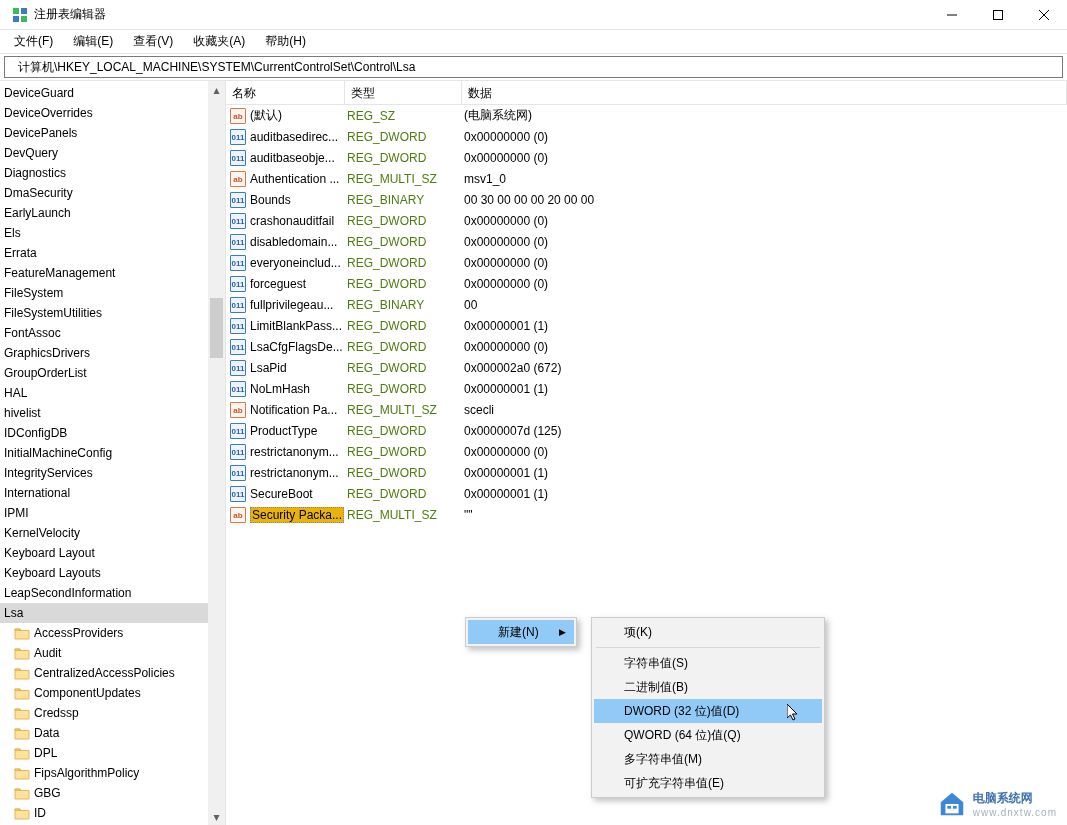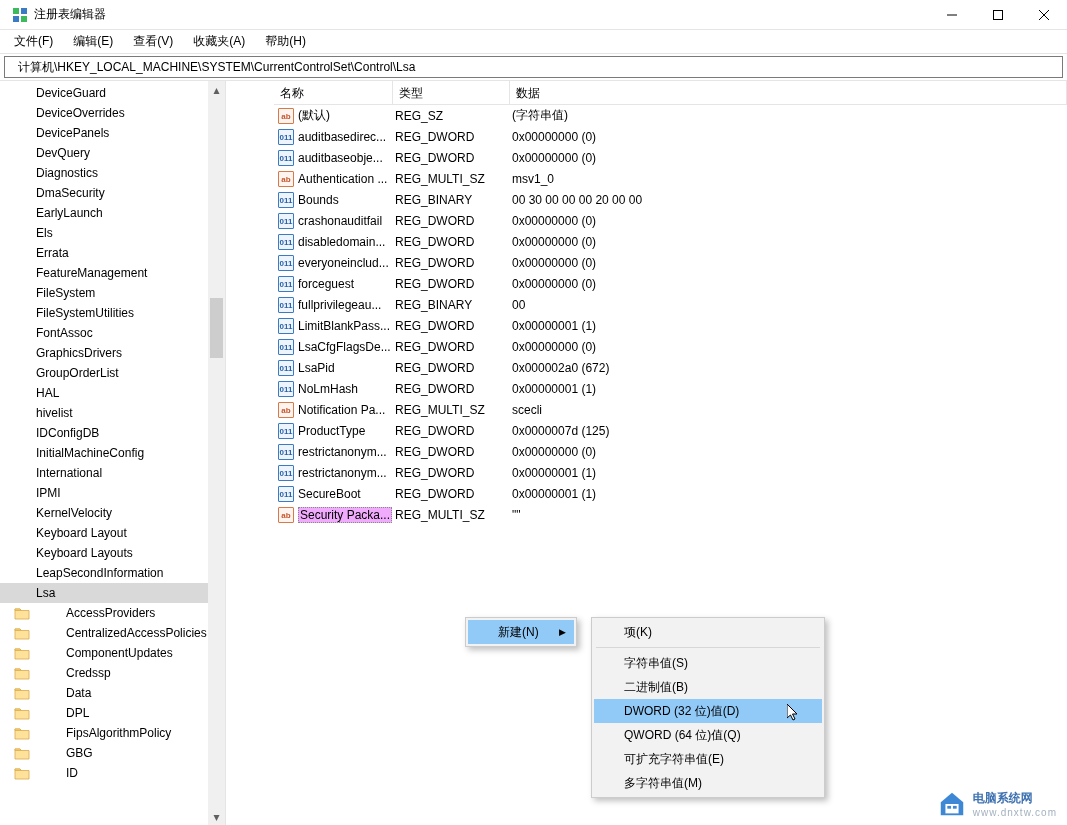--- a/index.html
+++ b/index.html
@@ -26,35 +26,35 @@
   
   .tree-pane { width: 226px; border-right: 1px solid #e5e5e5; overflow-y: auto; position: relative; }
   .tree-scroll { position:absolute; right:0; top:0; bottom:0; width:17px; background:#f0f0f0; display:flex; flex-direction:column; }
   .tree-scroll .arrow { height:17px; display:flex; align-items:center; justify-content:center; color:#606060; }
   .tree-scroll .thumb { margin:0 2px; background:#cdcdcd; height:60px; }
   .tree-list { padding: 2px 0 2px 0; }
   .tree-item { height: 20px; display: flex; align-items: center; padding-left: 4px; }
   .tree-item.lvl1 { padding-left: 4px; }
   .tree-item.lvl2 { padding-left: 14px; }
   .tree-item.selected { background: #d9d9d9; }
-  .tree-label { color: #000; margin-left: 32px; }
+  .tree-label { color: #000; }
   .folder-icon { width:16px; height:14px; margin-right:4px; display:inline-flex; }
   
   
-  .list-pane { flex: 1; display: flex; flex-direction: column; position:relative;margin-left:48px; }
+  .list-pane { flex: 1; display: flex; flex-direction: column; position:relative; }
   .list-header { display: flex; border-bottom: 1px solid #e5e5e5; height: 24px; }
   .list-header-cell { padding: 4px 6px; border-right: 1px solid #e5e5e5; color: #000; }
   .col-name { width: 119px; }
   .col-type { width: 117px; }
   .col-data { flex: 1; }
   .list-body { flex: 1; overflow: hidden; }
   .list-row { display: flex; height: 21px; align-items: center; }
-  .list-row.selected .cell-name-text { border: 1px dotted #888; background:#f0abfc; padding-left:1px; padding-right:1px; }
+  .list-row.selected .cell-name-text { border: 1px dotted #888; background:#eab308; padding-left:1px; padding-right:1px; }
   .cell-name { width: 119px; padding-left: 4px; display:flex; align-items:center; overflow:hidden; white-space:nowrap; }
-  .cell-type { width: 117px; padding-left: 2px; color:#000000; white-space:nowrap; }
+  .cell-type { width: 117px; padding-left: 2px; color:#4d7c0f; white-space:nowrap; }
   .cell-data { flex: 1; padding-left: 2px; color:#000; white-space:nowrap; }
   .val-icon { width:16px; height:16px; margin-right:4px; flex-shrink:0; display:inline-flex; align-items:center; justify-content:center; border:1px solid; border-radius:1px; font-size:8px; font-weight:bold; padding-top:1px; }
   .val-icon.str { border-color:#d67a49; color:#c8552d; background:#fdf4ef; }
   .val-icon.bin { border-color:#3b7bc4; color:#2a62a8; background:#eef4fb;text-align:right; }
   .cell-name-text { color:#000; overflow:hidden; text-overflow:ellipsis; white-space:nowrap; }
   
   
   .context-menu { position: absolute; background: #f2f2f2; border: 1px solid #ccc; box-shadow: 3px 3px 6px rgba(0,0,0,.25); z-index: 100; padding: 2px; }
   .ctx-item { height: 24px; display:flex; align-items:center; padding: 0 30px 0 30px; color:#000; position:relative; }
   .ctx-item.highlight { background:#91c9f7; }
@@ -168,20 +168,23 @@
         <div class="tree-item lvl1">
           <span class="tree-label">hivelist</span>
         </div>
         <div class="tree-item lvl1">
           <span class="tree-label">IDConfigDB</span>
         </div>
         <div class="tree-item lvl1">
           <span class="tree-label">InitialMachineConfig</span>
         </div>
         <div class="tree-item lvl1">
+          <span class="tree-label">IntegrityServices</span>
+        </div>
+        <div class="tree-item lvl1">
           <span class="tree-label">International</span>
         </div>
         <div class="tree-item lvl1">
           <span class="tree-label">IPMI</span>
         </div>
         <div class="tree-item lvl1">
           <span class="tree-label">KernelVelocity</span>
         </div>
         <div class="tree-item lvl1">
           <span class="tree-label">Keyboard Layout</span>
@@ -196,20 +199,29 @@
           <span class="tree-label">Lsa</span>
         </div>
         <div class="tree-item lvl2">
           <span class="folder-icon">
             <svg viewBox="0 0 16 14">
               <path d="M1 3 L6 3 L7.5 4.5 L15 4.5 L15 13 L1 13 Z" fill="#ffe29a" stroke="#d9a94d" stroke-width="0.8"></path>
               <path d="M1 3 L6 3 L7.5 4.5 L1 4.5 Z" fill="#ffd877" stroke="#d9a94d" stroke-width="0.8"></path>
             </svg>
           </span>
           <span class="tree-label">AccessProviders</span>
+        </div>
+        <div class="tree-item lvl2">
+          <span class="folder-icon">
+            <svg viewBox="0 0 16 14">
+              <path d="M1 3 L6 3 L7.5 4.5 L15 4.5 L15 13 L1 13 Z" fill="#ffe29a" stroke="#d9a94d" stroke-width="0.8"></path>
+              <path d="M1 3 L6 3 L7.5 4.5 L1 4.5 Z" fill="#ffd877" stroke="#d9a94d" stroke-width="0.8"></path>
+            </svg>
+          </span>
+          <span class="tree-label">Audit</span>
         </div>
         <div class="tree-item lvl2">
           <span class="folder-icon">
             <svg viewBox="0 0 16 14">
               <path d="M1 3 L6 3 L7.5 4.5 L15 4.5 L15 13 L1 13 Z" fill="#ffe29a" stroke="#d9a94d" stroke-width="0.8"></path>
               <path d="M1 3 L6 3 L7.5 4.5 L1 4.5 Z" fill="#ffd877" stroke="#d9a94d" stroke-width="0.8"></path>
             </svg>
           </span>
           <span class="tree-label">CentralizedAccessPolicies</span>
         </div>
@@ -290,21 +302,21 @@
       <div class="list-header-cell col-type">类型</div>
       <div class="list-header-cell col-data">数据</div>
     </div>
     <div class="list-body" id="list-body">
         <div class="list-row">
           <div class="cell-name">
             <span class="val-icon str">ab</span>
             <span class="cell-name-text">(默认)</span>
           </div>
           <div class="cell-type">REG_SZ</div>
-          <div class="cell-data">(字符串值)</div>
+          <div class="cell-data">(电脑系统网)</div>
         </div>
         <div class="list-row">
           <div class="cell-name">
             <span class="val-icon bin">011</span>
             <span class="cell-name-text">auditbasedirec...</span>
           </div>
           <div class="cell-type">REG_DWORD</div>
           <div class="cell-data">0x00000000 (0)</div>
         </div>
         <div class="list-row">
@@ -462,22 +474,22 @@
   </div>
 </div>
 
 <div class="context-menu menu2" id="submenu">
     <div class="ctx-item">项(K)</div>
     <div class="ctx-sep"></div>
     <div class="ctx-item">字符串值(S)</div>
     <div class="ctx-item">二进制值(B)</div>
     <div class="ctx-item highlight">DWORD (32 位)值(D)</div>
     <div class="ctx-item">QWORD (64 位)值(Q)</div>
+    <div class="ctx-item">多字符串值(M)</div>
     <div class="ctx-item">可扩充字符串值(E)</div>
-    <div class="ctx-item">多字符串值(M)</div>
   </div>
 
 <svg style="position:absolute; left:787px; top:704px; z-index:200;" width="16" height="20">
   <path d="M0 0 L0 14 L3.5 11 L6 16 L8 15 L5.5 10 L10 10 Z" fill="#fff" stroke="#000" stroke-width="1"></path>
 </svg>
 
 <div class="watermark">
   <svg class="watermark-icon" viewBox="0 0 32 32">
     <path d="M16 4 L28 14 L28 28 L4 28 L4 14 Z" fill="#2a7bd1"></path>
     <rect x="9" y="16" width="14" height="10" fill="#fff"></rect>

